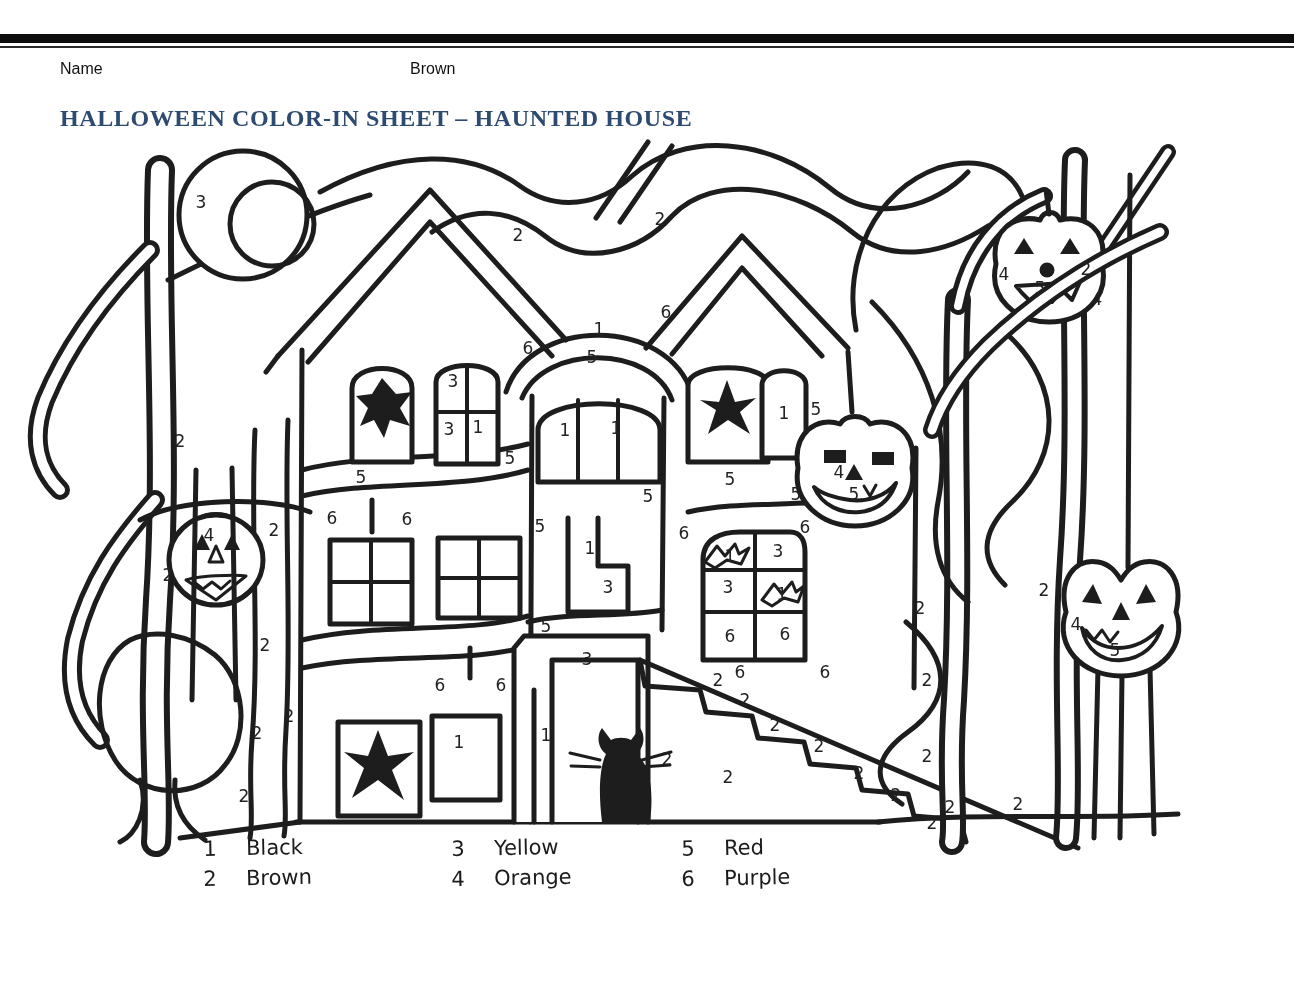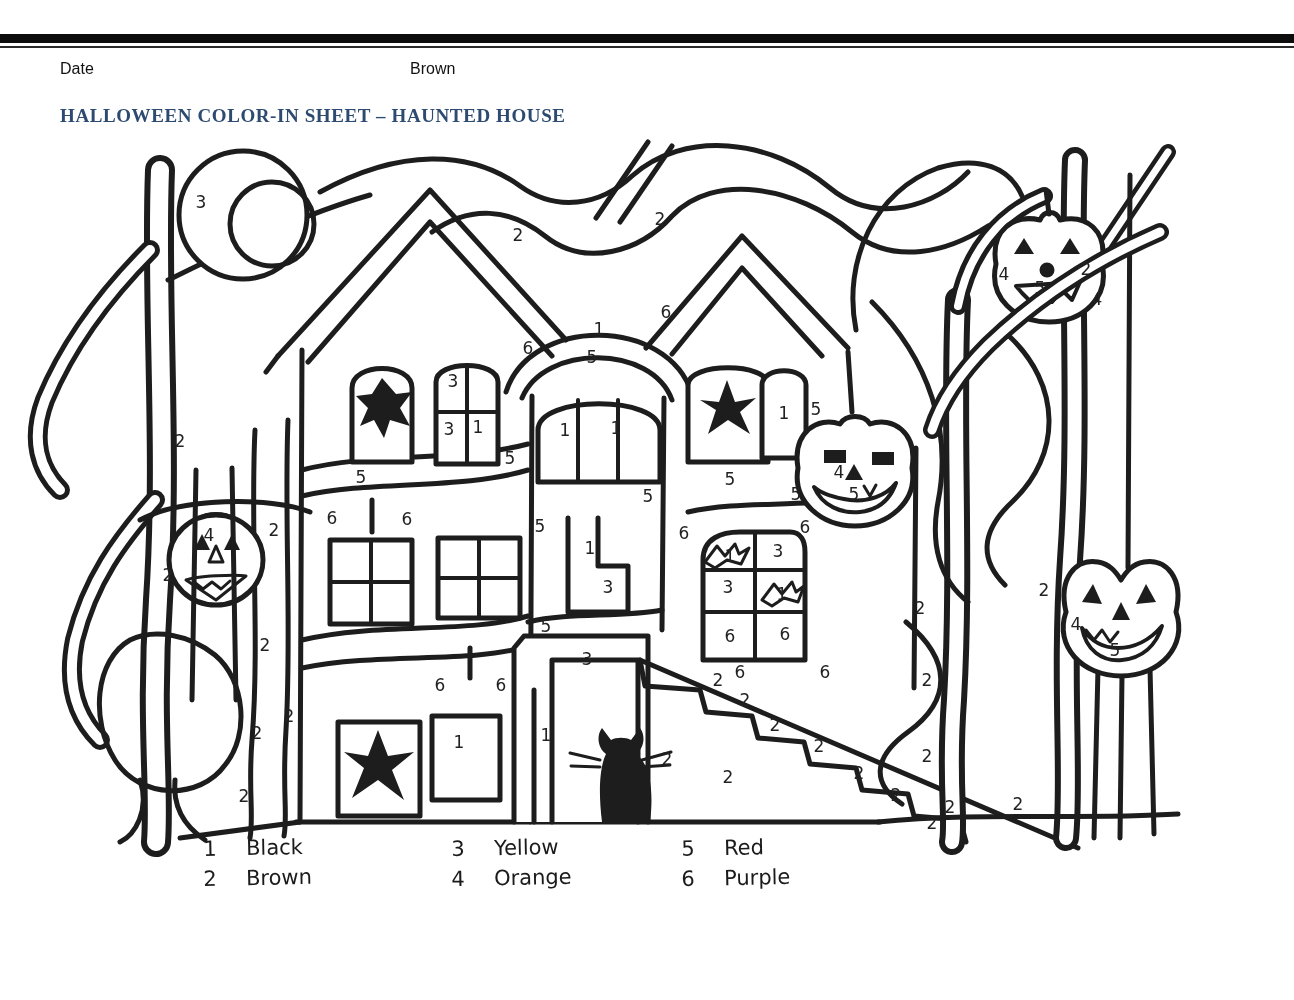--- a/index.html
+++ b/index.html
@@ -2,21 +2,21 @@
 <html><head>
 <meta charset="utf-8">
 <style>
   html,body{margin:0;padding:0;background:#ffffff;}
   body{width:1294px;height:1000px;position:relative;overflow:hidden;
        font-family:"Liberation Sans",sans-serif;color:#1c1c1c;}
   .topbar{position:absolute;left:0;top:34px;width:1294px;height:9px;background:#0d0d0d;}
   .topbar-thin{position:absolute;left:0;top:46px;width:1294px;height:2px;background:#2a2a2a;}
   .hdr-label{position:absolute;font-size:16px;color:#111;}
   .page-title{position:absolute;left:60px;top:105px;font-family:"Liberation Serif",serif;
-              font-size:19px;letter-spacing:.6px;color:#2d4a70;font-weight:600;}
+              font-size:24px;letter-spacing:.6px;color:#2d4a70;font-weight:600;}
   svg{position:absolute;left:0;top:0;}
   .ln{stroke:#1d1d1d;stroke-width:5;fill:none;stroke-linecap:round;stroke-linejoin:round;}
   .ln4{stroke:#1d1d1d;stroke-width:4;fill:none;stroke-linecap:round;stroke-linejoin:round;}
   .ln3{stroke:#1d1d1d;stroke-width:3;fill:none;stroke-linecap:round;stroke-linejoin:round;}
   .lnw{stroke:#1d1d1d;stroke-width:5;fill:#fff;stroke-linecap:round;stroke-linejoin:round;}
   .lnw4{stroke:#1d1d1d;stroke-width:4;fill:#fff;stroke-linecap:round;stroke-linejoin:round;}
   .hollow-out{stroke:#1d1d1d;fill:none;stroke-linecap:round;stroke-linejoin:round;}
   .hollow-in{stroke:#ffffff;fill:none;stroke-linecap:round;stroke-linejoin:round;}
   .blk{fill:#1d1d1d;stroke:none;}
   .num{font-family:"DejaVu Sans",sans-serif;font-size:17px;fill:#222;
@@ -24,21 +24,21 @@
   .legend{position:absolute;font-family:"DejaVu Sans",sans-serif;color:#1b1b1b;}
   .legend-entry{position:absolute;display:flex;gap:26px;font-size:21px;transform:rotate(-1.2deg);}
   .lnum{width:20px;text-align:center;}
 </style>
 </head>
 <body>
 
 <div class="topbar"></div>
 <div class="topbar-thin"></div>
 
-<div class="hdr-label" style="left:60px;top:60px;">Date</div>
+<div class="hdr-label" style="left:60px;top:60px;">Name</div>
 <div class="hdr-label" style="left:410px;top:60px;">Brown</div>
 <div class="page-title">HALLOWEEN COLOR-IN SHEET – HAUNTED HOUSE</div>
 
 <svg width="1294" height="1000" viewBox="0 0 1294 1000">
 
   <g>
     <path class="ln" d="M 320,192 C 400,148 470,150 520,186 C 556,212 600,206 632,176 C 684,130 770,138 830,188 C 876,226 936,206 968,172"></path>
     <path class="ln" d="M 432,232 C 470,205 510,208 545,236 C 585,268 640,252 672,216 C 714,172 796,186 852,232 C 894,266 948,252 988,226"></path>
     <path class="ln" d="M 648,142 L 596,218"></path>
     <path class="ln" d="M 672,146 L 620,222"></path>

